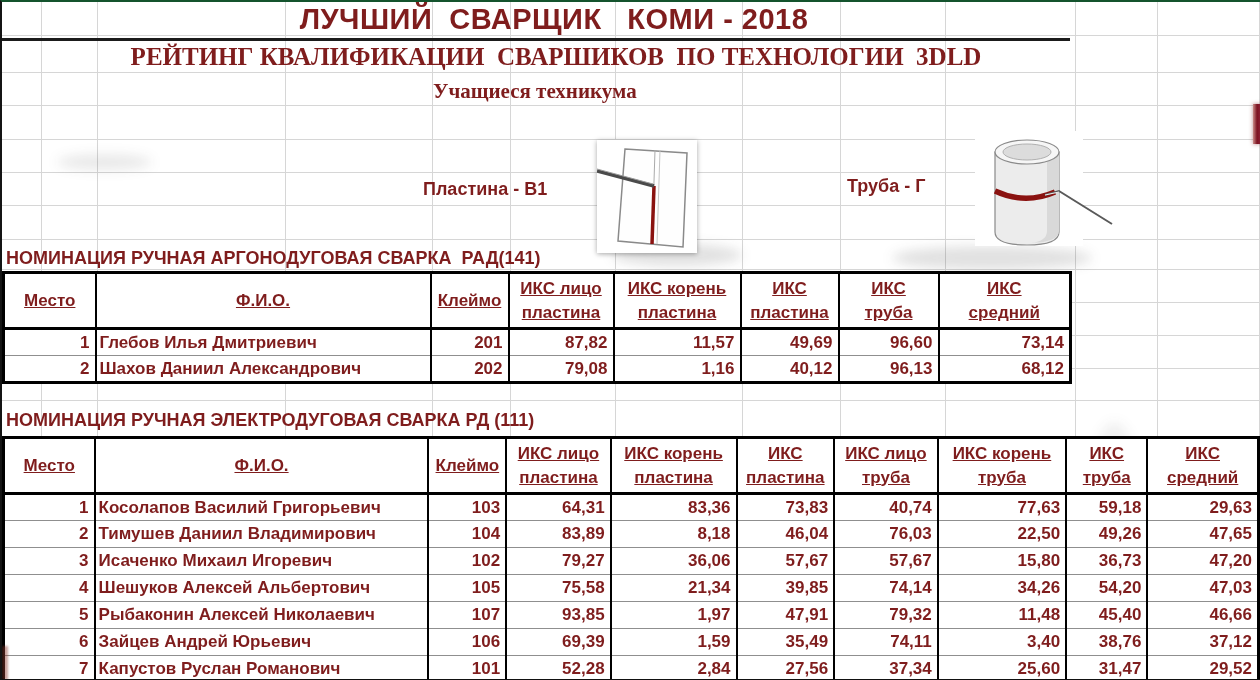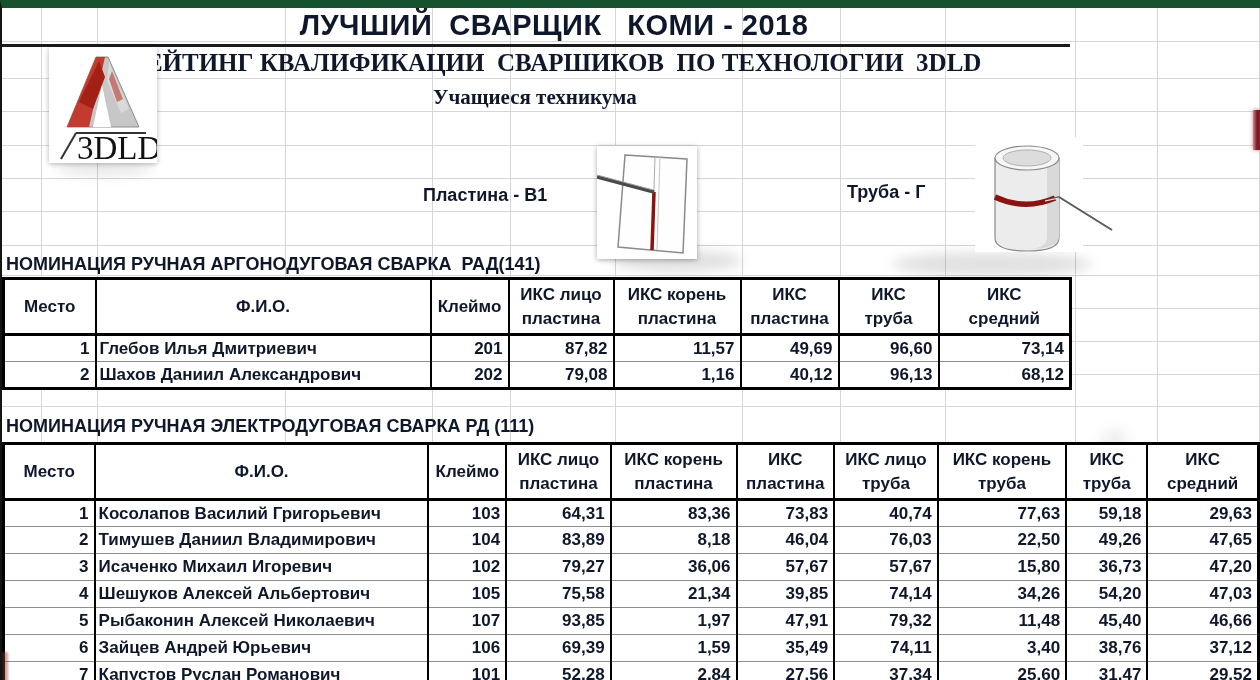--- a/index.html
+++ b/index.html
@@ -1,20 +1,20 @@
 <!DOCTYPE html>
 <html><head>
 <meta charset="utf-8">
 <style>
   html,body{margin:0;padding:0;background:#e9e9e9;}
   .sheet{
     position:relative;width:1260px;height:680px;background:#ffffff;
     overflow:hidden;box-sizing:border-box;
-    border-left:2px solid #141414;border-top:8px solid #14532d;
-    font-family:"Liberation Sans",sans-serif;color:#0f172a;
+    border-left:2px solid #141414;border-top:2px solid #14532d;
+    font-family:"Liberation Sans",sans-serif;color:#7f1d1d;
   }
   .vline{position:absolute;top:0;width:1px;height:434px;background:#d6d6d6;}
   .hline{position:absolute;left:0;width:1260px;height:1px;background:#d6d6d6;}
   .title-underline{position:absolute;left:0;top:36px;width:1068px;height:3px;background:#1b1b1b;}
   .bottom-edge{position:absolute;left:0;top:677px;width:1260px;height:3px;background:#111;}
 
   .page-title{
     position:absolute;left:0;top:1px;width:1104px;text-align:center;
     font-size:29px;font-weight:bold;letter-spacing:.5px;white-space:pre;
   }
@@ -33,21 +33,21 @@
   .section-heading{position:absolute;left:4px;font-size:18px;font-weight:bold;white-space:pre;}
   .heading-1{top:246px;}
   .heading-2{top:408px;}
 
   table{
     position:absolute;border-collapse:collapse;table-layout:fixed;background:#fff;
     border:3px solid #000;font-weight:bold;font-size:17px;
   }
   #table1{left:0;top:269px;}
   #table2{left:0;top:434px;}
-  thead tr{height:56px;}
+  thead tr{height:56px;text-decoration:underline;}
   tbody tr{height:27px;}
   th{
     border-left:2px solid #000;border-right:2px solid #000;border-bottom:3px solid #000;
     white-space:pre-line;text-align:center;vertical-align:middle;
     line-height:24px;padding:1px 1px;font-weight:bold;
   }
   td{
     border-left:2px solid #000;border-right:2px solid #000;border-top:1px solid #8f8f8f;
     vertical-align:middle;padding:0 5px 0 3px;overflow:hidden;white-space:nowrap;
   }
@@ -100,33 +100,20 @@
 
   <div class="smudge" style="left:610px;top:242px;width:130px;height:22px;"></div>
   <div class="smudge" style="left:890px;top:244px;width:200px;height:24px;"></div>
   <div class="smudge" style="left:1085px;top:420px;width:55px;height:180px;background:rgba(40,40,40,.07);"></div>
   <div class="smudge" style="left:55px;top:152px;width:95px;height:16px;background:rgba(40,40,40,.10);"></div>
 
   <div class="page-title">ЛУЧШИЙ  СВАРЩИК   КОМИ - 2018</div>
   <div class="page-subtitle">РЕЙТИНГ КВАЛИФИКАЦИИ  СВАРШИКОВ  ПО ТЕХНОЛОГИИ  3DLD</div>
   <div class="group-label">Учащиеся техникума</div>
 
-  <div class="logo-box">
-    <svg width="108" height="116" viewBox="0 0 108 116">
-      <polygon points="18,80 47,10 59,10 90,80" fill="#c7c7c7" stroke="#8d8d8d" stroke-width="1"></polygon>
-      <polygon points="18,80 47,10 56,10 40,80" fill="#c23b2e"></polygon>
-      <polygon points="30,55 50,14 56,30 44,62" fill="#a32015"></polygon>
-      <polygon points="60,14 66,30 80,62 72,66 58,34" fill="#dadada"></polygon>
-      <polygon points="63,24 74,52 68,55 60,32" fill="#b9453a" opacity=".65"></polygon>
-      <polygon points="44,80 53,38 62,80" fill="#ffffff"></polygon>
-      <line x1="12" y1="112" x2="27" y2="86" stroke="#333" stroke-width="2"></line>
-      <line x1="27" y1="86" x2="97" y2="86" stroke="#333" stroke-width="2"></line>
-      <text x="28" y="112" font-family="Liberation Serif, serif" font-size="33" fill="#111">3DLD</text>
-    </svg>
-  </div>
 
   <div class="sample-label plate-label">Пластина - В1</div>
   <div class="figure whitebox" style="left:595px;top:138px;width:100px;height:113px;background:#fff;">
     <svg width="100" height="113" viewBox="0 0 100 113">
       <polygon points="28,9 90,13 86,107 21,101" fill="#fefefe" stroke="#8a8a8a" stroke-width="1.5"></polygon>
       <line x1="58" y1="10" x2="55" y2="104" stroke="#aaa" stroke-width="1"></line>
       <line x1="63" y1="10" x2="60" y2="104" stroke="#c4c4c4" stroke-width="1"></line>
       <line x1="57" y1="46" x2="55" y2="104" stroke="#8a1210" stroke-width="3.5"></line>
       <line x1="0" y1="31" x2="57" y2="46" stroke="#4a4a4a" stroke-width="3.5"></line>
       <line x1="0" y1="29" x2="56" y2="44" stroke="#9b9b9b" stroke-width="1"></line>

